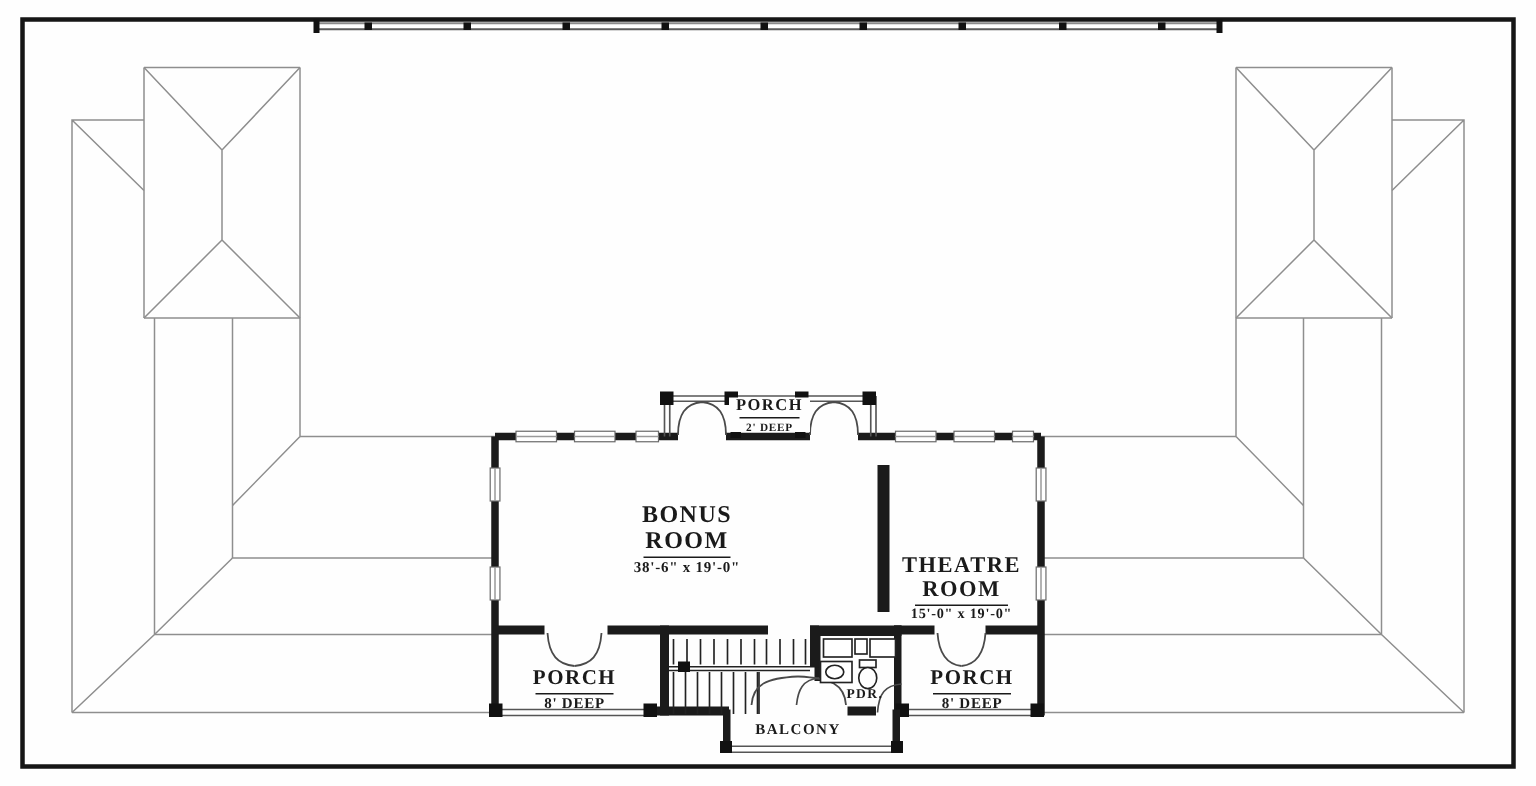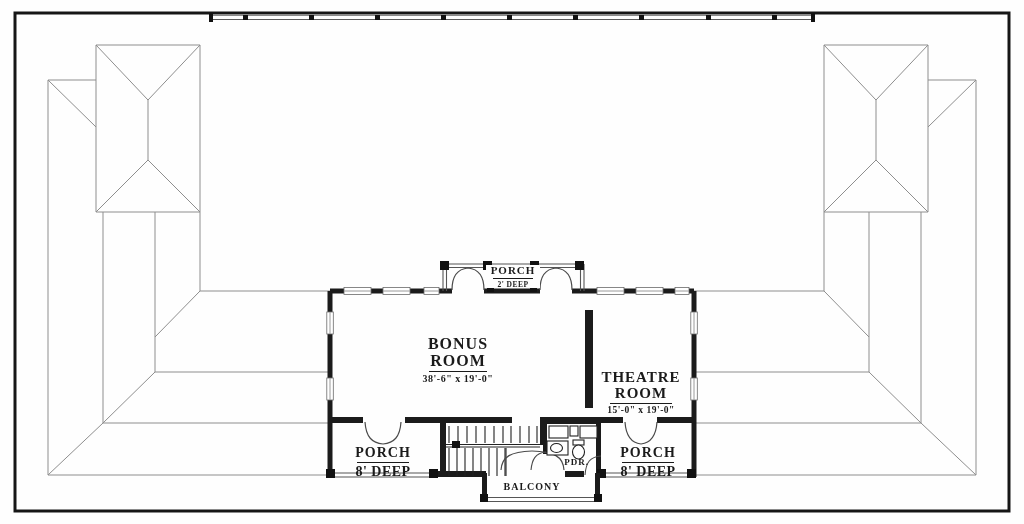--- a/index.html
+++ b/index.html
@@ -10,21 +10,21 @@
   .lbl .nm{display:block;letter-spacing:1px;}
   .lbl .rule{display:block;height:0;border-bottom:1.4px solid #1a1a1a;margin:1px auto 2px auto;}
   .lbl .dim{display:block;font-weight:bold;letter-spacing:0.5px;}
   .bonus{left:388px;top:336px;width:140px;font-size:16px;}
   .bonus .dim{font-size:10px;}
   .theatre{left:578px;top:333px;width:126px;font-size:15px;margin-top:37px;}
   .theatre .dim{font-size:9.5px;}
   .porch-top{left:486px;top:265px;width:54px;font-size:11px;background:#fefefe;}
   .porch-top .dim{font-size:7.5px;}
   .porch-b{width:88px;font-size:14px;}
-  .porch-b .dim{font-size:14px;}
+  .porch-b .dim{font-size:10px;}
   .porch-left{left:339px;top:446px;}
   .porch-right{left:604px;top:446px;}
   .balcony{left:493px;top:482px;width:78px;font-size:10px;letter-spacing:1px;}
   .pdr{left:551px;top:458px;width:38px;font-size:9px;text-align:right;}
 </style>
 </head>
 <body>
 
 <div id="sheet">
 

